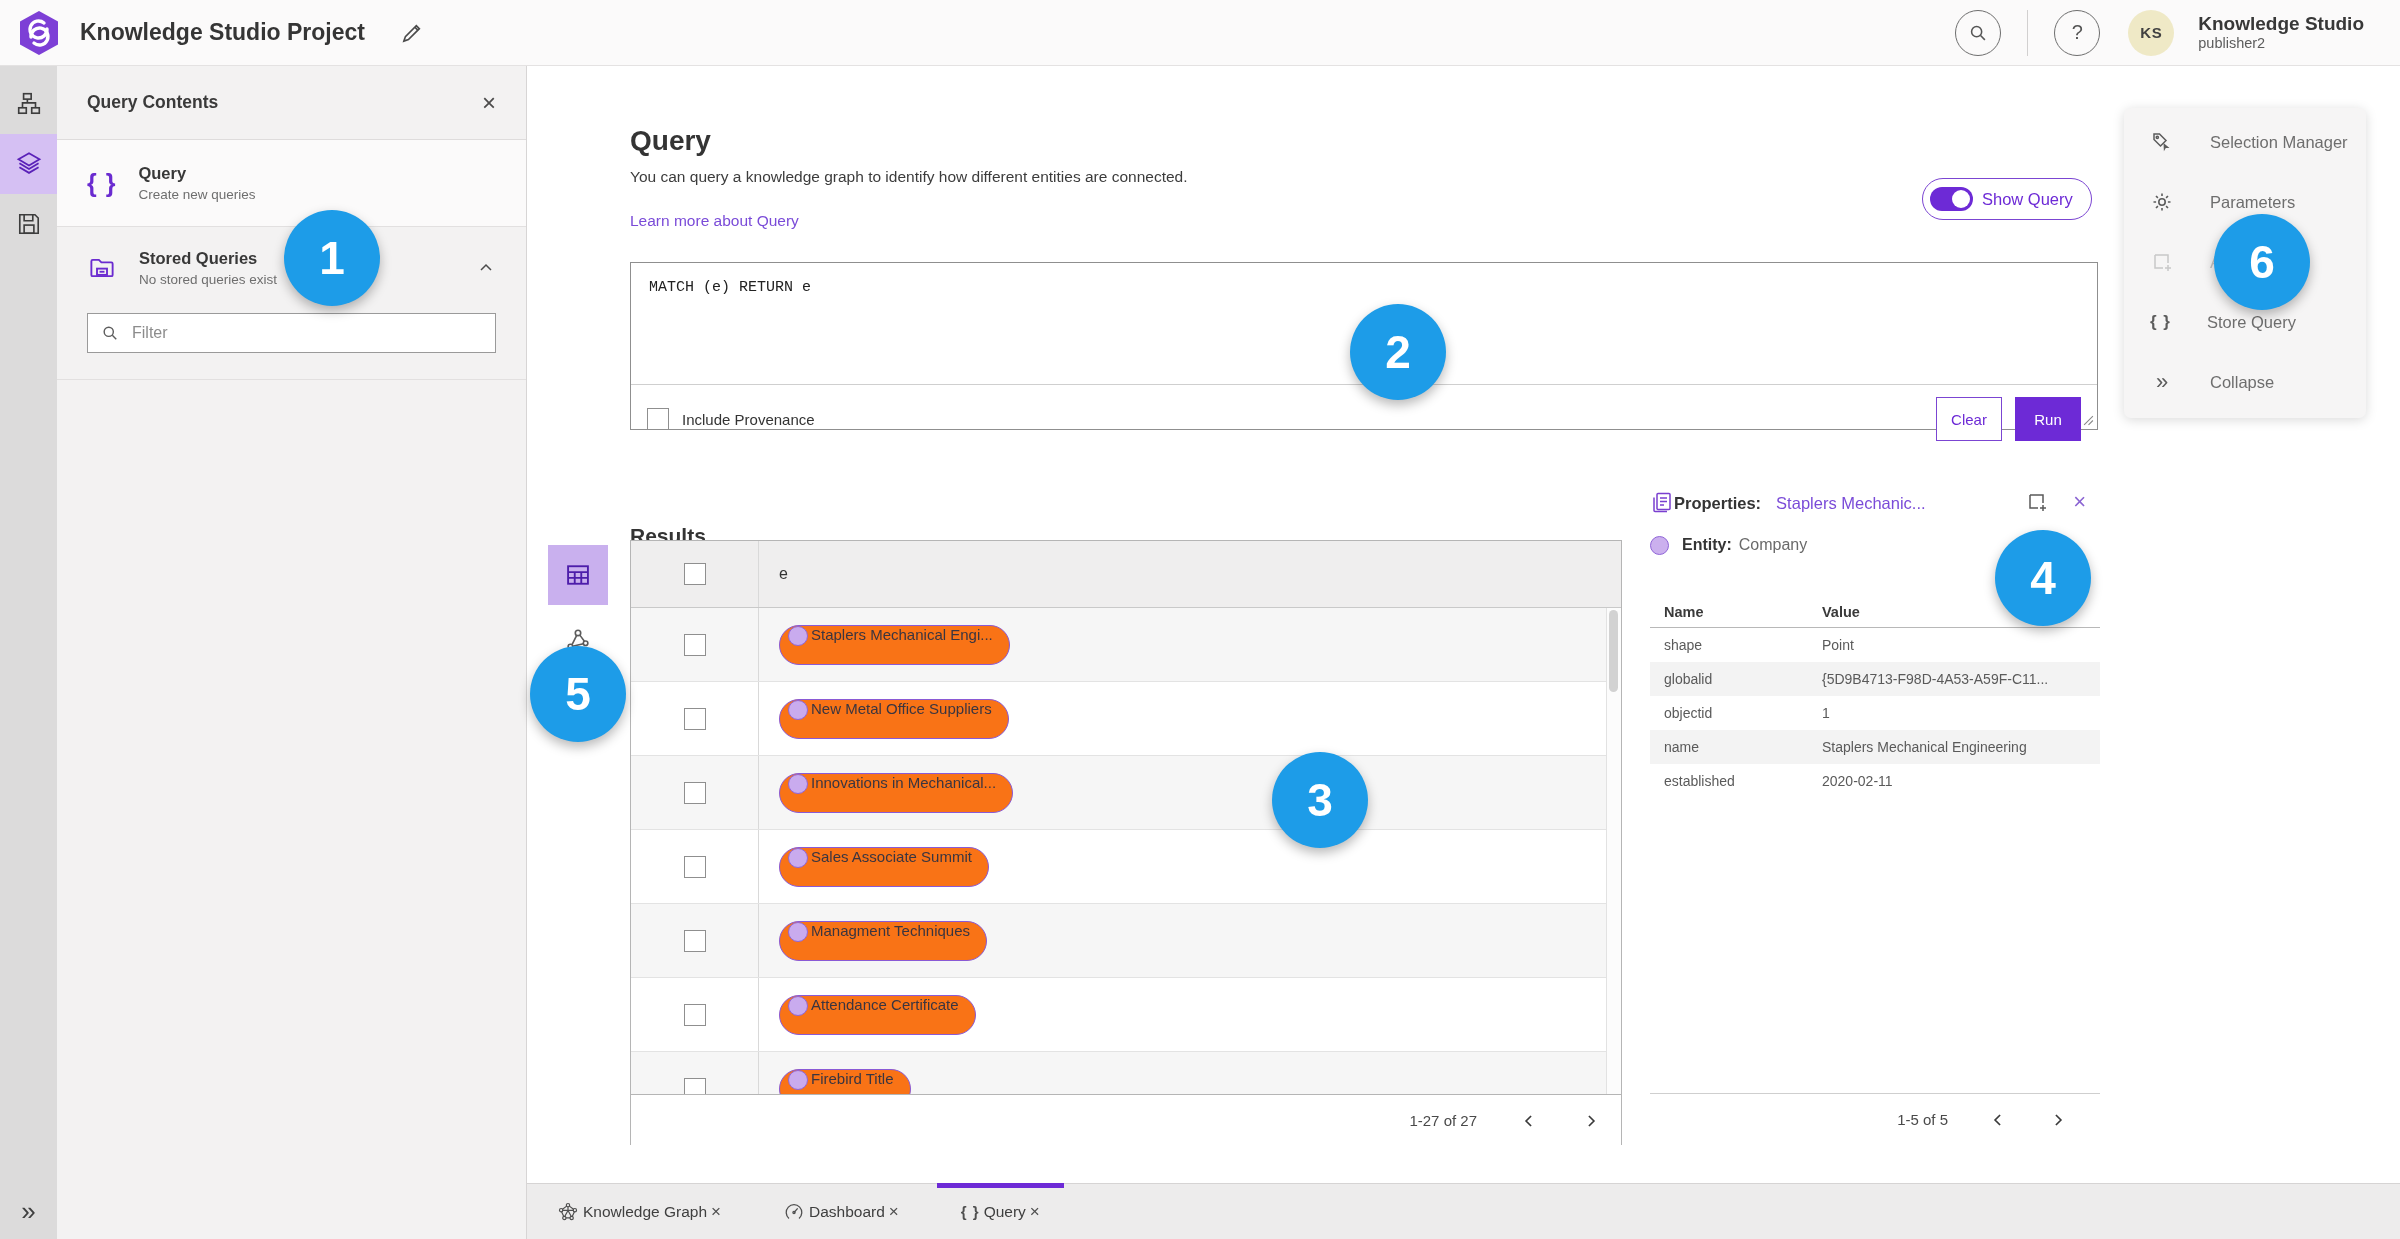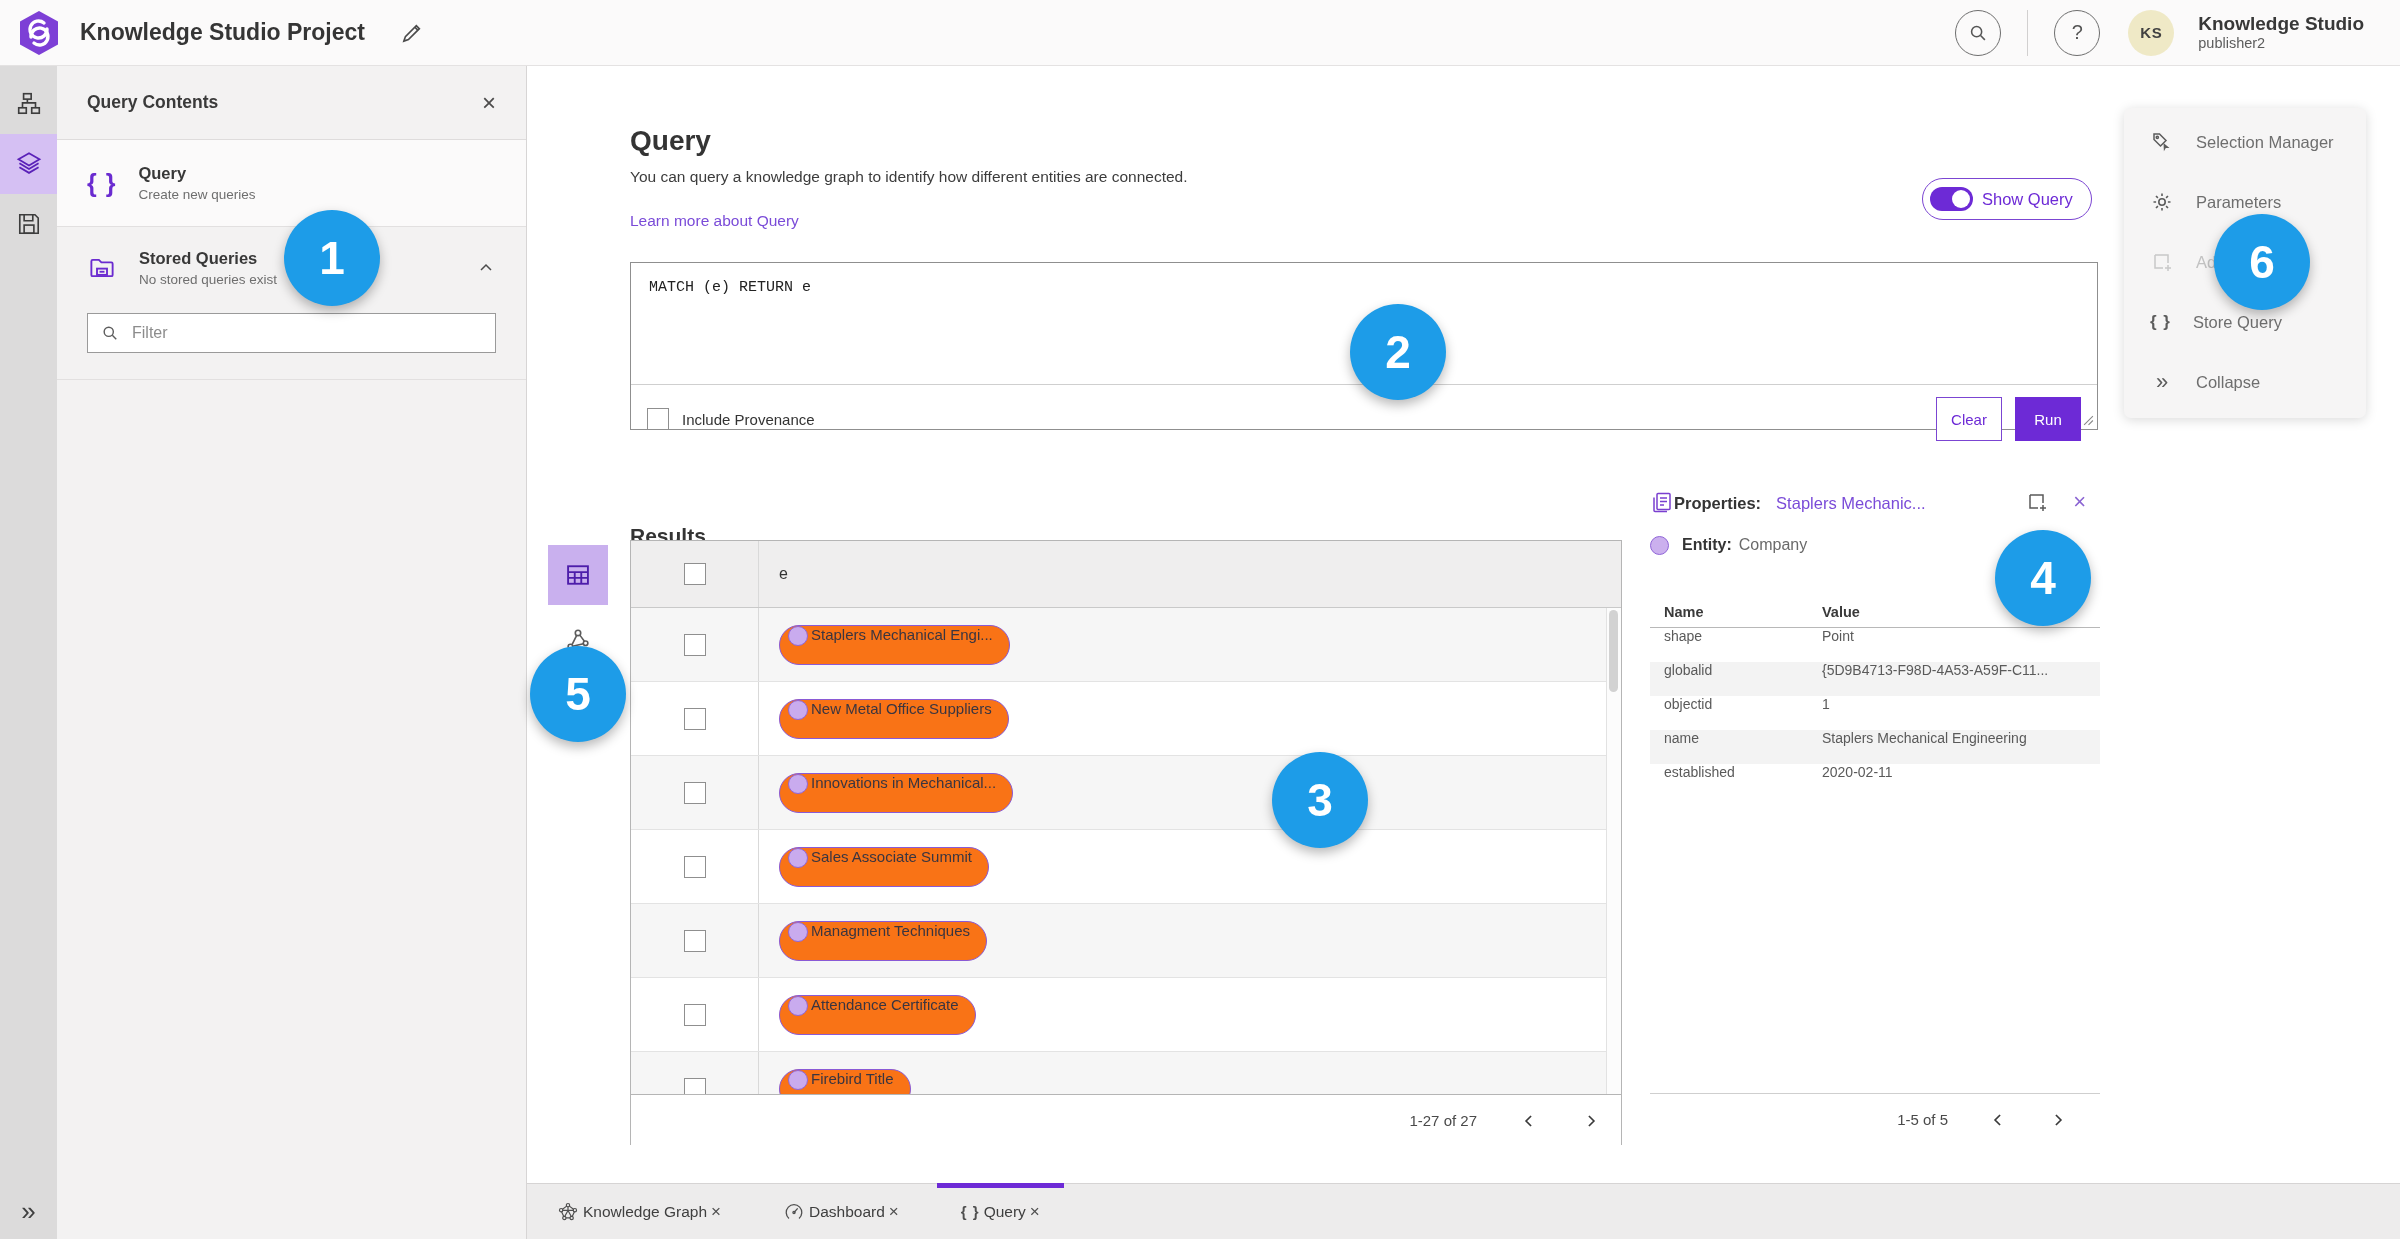--- a/index.html
+++ b/index.html
@@ -107,29 +107,29 @@
   .props-close{background:none;border:none;color:#8a63d2;font-size:22px;cursor:pointer;padding:0;line-height:1}
   .entity-row{display:flex;align-items:center;margin-top:15px;height:24px}
   .entity-dot{width:19px;height:19px;border-radius:50%;background:#cbb0ee;border:1.5px solid #9065d8;box-sizing:border-box}
   .entity-prefix{margin-left:13px;font-size:16px;font-weight:700;color:#343434}
   .entity-type{margin-left:7px;font-size:16px;color:#6a6a6a}
   .props-table{margin-top:40px}
   .pt-head{display:flex;height:30px;border-bottom:1px solid #b8b8b8;align-items:center}
   .pt-head .pt-name,.pt-head .pt-value{font-size:14.5px;font-weight:700;color:#3a3a3a}
   .pt-name{width:172px;padding-left:14px;box-sizing:border-box}
   .pt-value{flex:1;padding-right:8px;overflow:hidden;white-space:nowrap}
-  .pt-row{display:flex;height:34px;}
+  .pt-row{display:flex;height:34px;align-items:center}
   .pt-row.alt{background:#f3f3f3}
   .pt-row .pt-name,.pt-row .pt-value{font-size:14px;color:#5a5a5a;font-weight:400}
   .props-footer{position:absolute;left:1123px;top:1027px;width:450px;height:52px;border-top:1px solid #cfcfcf;
     display:flex;align-items:center;justify-content:flex-end;gap:40px;padding-right:32px;box-sizing:border-box}
   
   .menu-card{position:absolute;left:1597px;top:42px;width:242px;height:310px;background:#f6f5f5;border-radius:7px;
     box-shadow:0 2px 12px rgba(0,0,0,.15);z-index:8;padding-top:4px;box-sizing:border-box}
-  .menu-item{height:60px;display:flex;align-items:center;padding-left:26px;gap:22px;color:#6e6e6e;cursor:pointer}
+  .menu-item{height:60px;display:flex;align-items:center;padding-left:26px;gap:36px;color:#6e6e6e;cursor:pointer}
   .menu-item .mi-label{font-size:16.5px;white-space:nowrap}
   .menu-item .icon{color:#5c5c5c;flex:0 0 auto}
   .menu-item.disabled{color:#c2c2c2;cursor:default}
   .menu-item.disabled .icon{color:#c8c8c8}
   .menu-item .braces{color:#5c5c5c;font-size:17px;font-weight:700}
   .mi-collapse-glyph{font-size:22px;color:#5c5c5c;width:24px;text-align:center}
   
   .tabbar{position:absolute;left:527px;top:1183px;width:1873px;height:56px;background:#edecec;
     border-top:1px solid #d6d4d4;display:flex;align-items:stretch;box-sizing:border-box;padding-left:6px;z-index:7}
   .tab{display:flex;align-items:center;gap:4px;padding:0 24px;margin-right:14px;position:relative;cursor:pointer;color:#3f3f3f}

